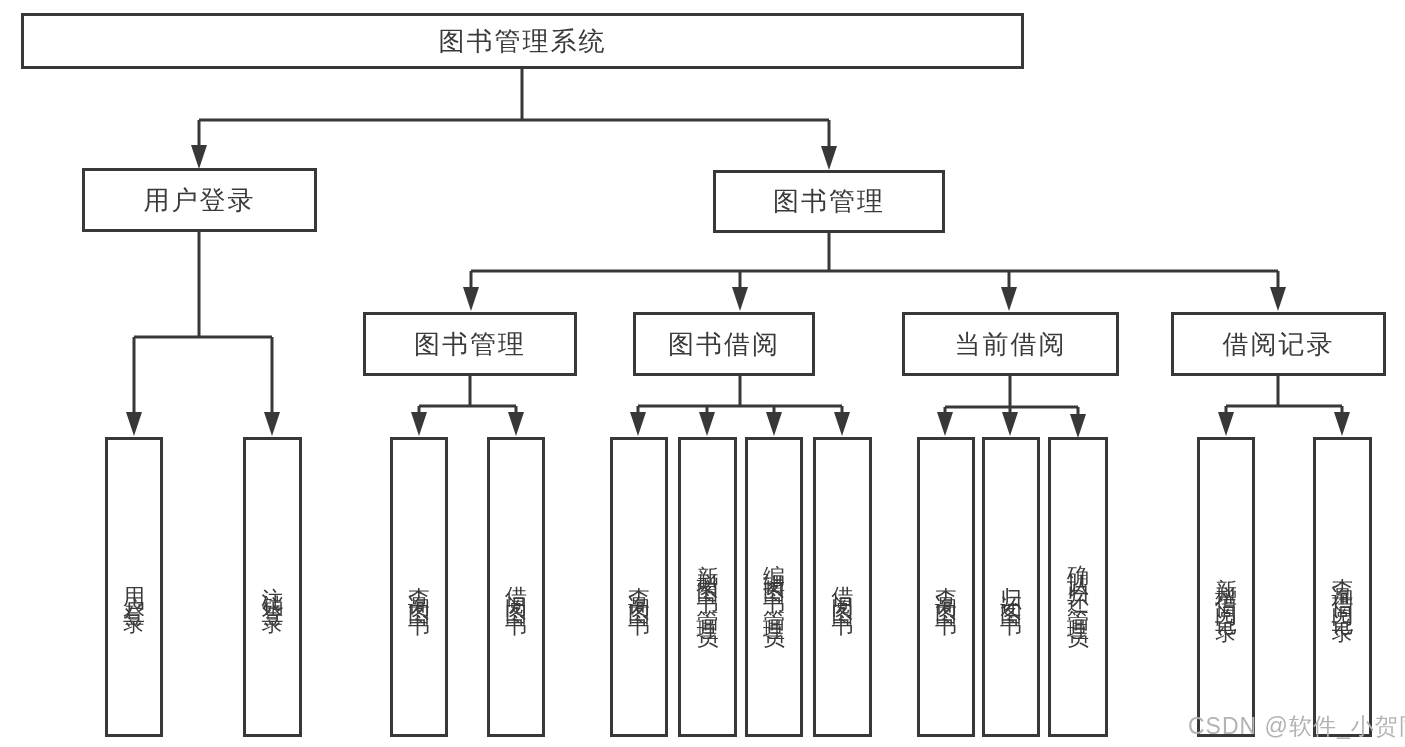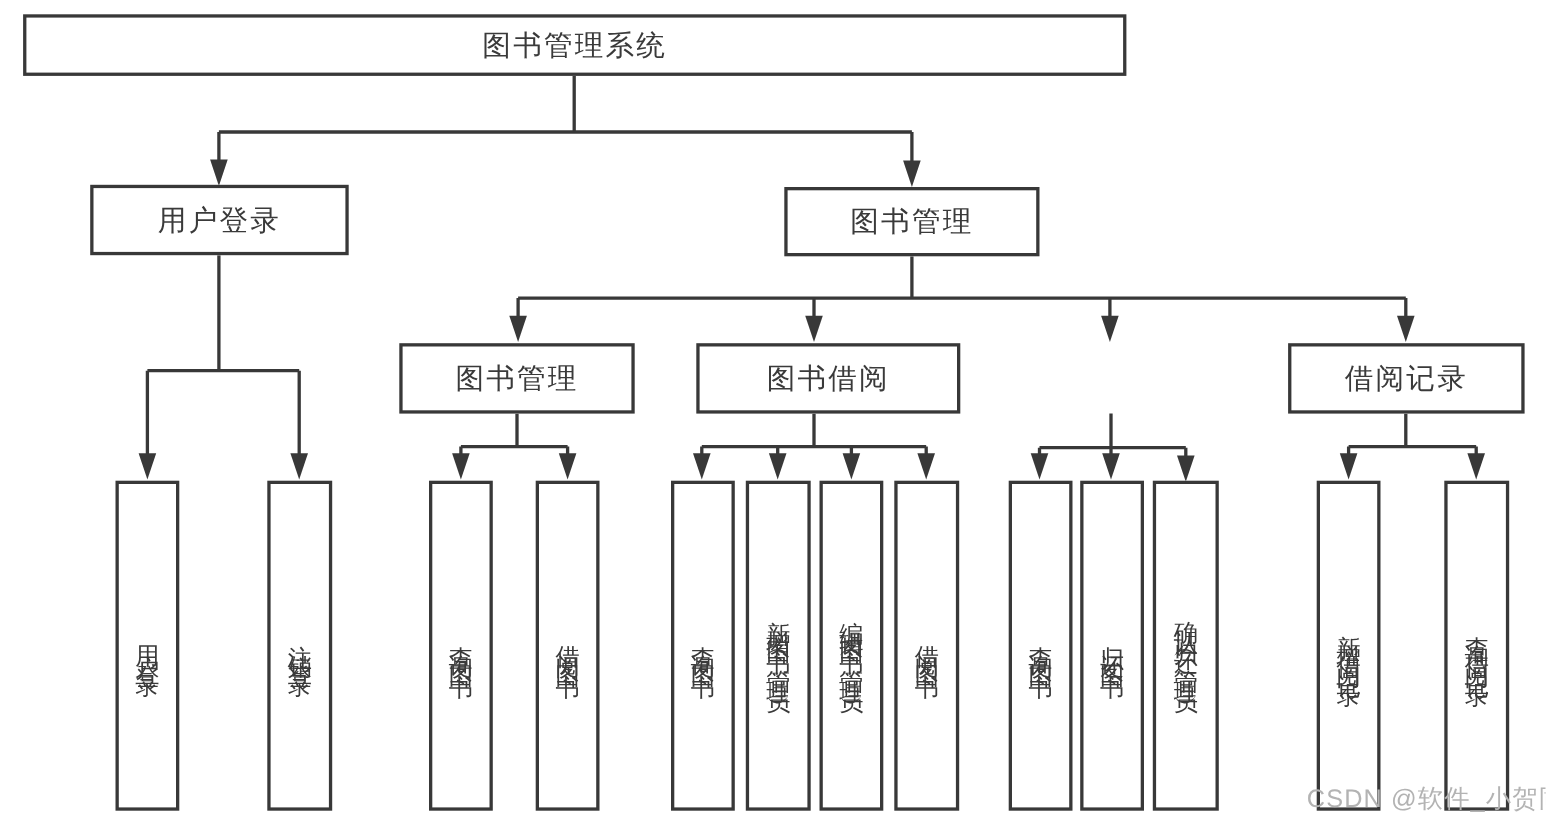--- a/index.html
+++ b/index.html
@@ -95,21 +95,22 @@
       <polygon points="1334,412 1350,412 1342,436"></polygon>
     </g>
   </svg>
 
   <div class="node hnode" style="left:21px;top:13px;width:1003px;height:56px;">图书管理系统</div>
 
   <div class="node hnode" style="left:82px;top:168px;width:235px;height:64px;">用户登录</div>
   <div class="node hnode" style="left:713px;top:170px;width:232px;height:63px;">图书管理</div>
 
   <div class="node hnode" style="left:363px;top:312px;width:214px;height:64px;">图书管理</div>
-  <div class="node hnode" style="left:633px;top:312px;width:240px;height:64px;">图书借阅</div>
+  <div class="node hnode" style="left:633px;top:312px;width:182px;height:64px;">图书借阅</div>
+  <div class="node hnode" style="left:902px;top:312px;width:217px;height:64px;">当前借阅</div>
   <div class="node hnode" style="left:1171px;top:312px;width:215px;height:64px;">借阅记录</div>
 
   <div class="node vnode" style="left:105px;width:58px;">用户登录</div>
   <div class="node vnode" style="left:243px;width:59px;">注销登录</div>
 
   <div class="node vnode" style="left:390px;width:58px;">查询图书</div>
   <div class="node vnode" style="left:487px;width:58px;">借阅图书</div>
 
   <div class="node vnode" style="left:610px;width:58px;">查询图书</div>
   <div class="node vnode" style="left:678px;width:59px;">新增图书（管理员）</div>

